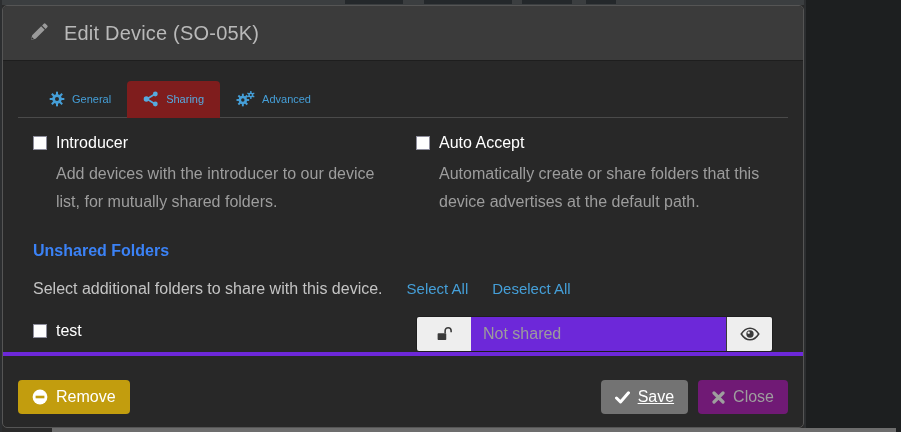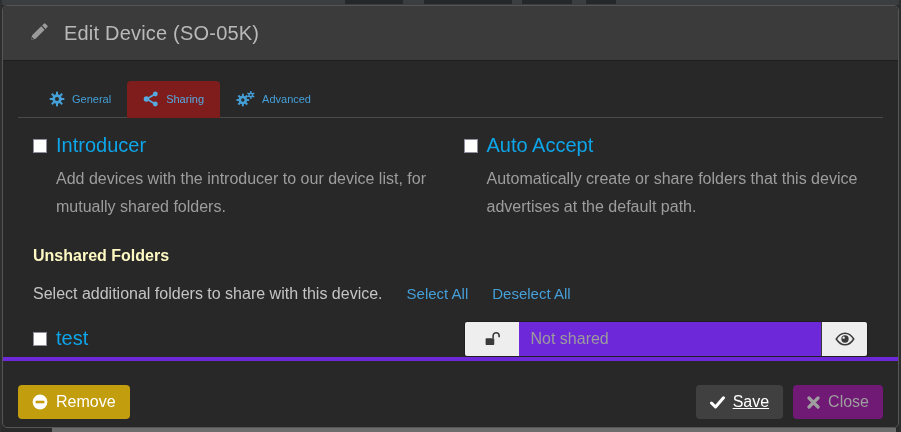--- a/index.html
+++ b/index.html
@@ -1,19 +1,19 @@
 <!DOCTYPE html>
 <html><head>
 <meta charset="utf-8">
 <style>
   * { margin: 0; padding: 0; box-sizing: border-box; }
   html, body { width: 901px; height: 432px; overflow: hidden; }
   body { font-family: "Liberation Sans", "DejaVu Sans", sans-serif; background: #1d1f20; }
 
-  .stage { position: relative; width: 901px; height: 432px; background: #2a2a2a; }
+  .stage { position: relative; width: 806px; height: 432px; background: #2a2a2a; }
 
   
   .backdrop-top { position: absolute; top: 0; left: 0; right: 0; height: 5px; background: #3b3e40; overflow: hidden; }
   .backdrop-top .frag { position: absolute; top: 0; height: 4px; background: #24282b; }
   .backdrop-bottom { position: absolute; bottom: 0; left: 52px; width: 844px; height: 4px; background: #6d6d6d; }
   .edge-left, .edge-right { position: absolute; top: 0; bottom: 0; width: 2px; background: #2c2e30; }
   .edge-left { left: 0; } .edge-right { right: 0; }
 
   
   .modal { position: absolute; left: 2px; right: 2px; top: 5px; bottom: 4px;
@@ -28,25 +28,25 @@
 
   
   .nav-tabs { display: flex; align-items: flex-end; border-bottom: 1px solid #4a4a4a; padding-left: 15px; }
   .tab { display: flex; align-items: center; gap: 7px; padding: 10px 16px 11px 16px; font-size: 11px;
          color: #459fd8; cursor: pointer; border-radius: 4px 4px 0 0; margin-bottom: -1px; }
   .tab.active { background: #7f1d1d; color: #55aadf; }
   .tab .ticon { display: inline-flex; }
 
   
   .grid2 { display: grid; grid-template-columns: 1fr 1fr; column-gap: 26px; padding: 16px 15px 0 15px; }
-  .check-row { display: flex; align-items: center; gap: 9px; font-size: 20px; color: #0ea5e9; }
+  .check-row { display: flex; align-items: center; gap: 9px; font-size: 16px; color: #ffffff; }
   .checkbox { width: 14px; height: 14px; background: #fff; border: 1px solid #8e8e9c; flex: 0 0 auto; }
   .help { margin: 8px 0 0 23px; font-size: 16px; line-height: 1.75; color: #9d9d9d; max-width: 420px; }
 
-  .section-heading { padding: 26px 15px 0 15px; font-size: 16px; font-weight: bold; color: #fef9c3; }
+  .section-heading { padding: 26px 15px 0 15px; font-size: 16px; font-weight: bold; color: #3b82f6; }
 
   .desc-row { display: flex; align-items: baseline; gap: 24px; padding: 20px 15px 0 15px; }
   .desc-text { font-size: 16px; color: #c4c4c4; }
   .link { font-size: 15px; color: #459fd8; cursor: pointer; text-decoration: none; }
 
   .folder-row { display: grid; grid-template-columns: 1fr 1fr; column-gap: 26px; padding: 18px 15px 0 15px; align-items: start; }
   .folder-check { margin-top: 6px; }
 
   
   .input-group { display: flex; width: 100%; height: 36px; border: 1px solid #1f1f1f; border-radius: 3px; overflow: hidden; }
@@ -54,21 +54,21 @@
   .addon.btn-eye { width: 46px; cursor: pointer; border-left: 1px solid #3a3a3a; }
   .pw-input { flex: 1 1 auto; background: #6d28d9; border: none; outline: none; color: #d0d0d0;
               font-size: 16px; padding: 0 12px; font-family: "Liberation Sans", sans-serif; }
   .pw-input::placeholder { color: #9c9c9c; opacity: 1; }
 
   
   .modal-footer { border-top: 4px solid #6d28d9; padding: 24px 15px; display: flex; align-items: flex-start; }
   .btn { display: inline-flex; align-items: center; gap: 8px; border: none; border-radius: 4px;
          font-size: 16px; padding: 8px 14px; cursor: pointer; font-family: "Liberation Sans", sans-serif; }
   .btn-remove { background: #c29d0e; color: #fff; }
-  .btn-save { background: #404040; color: #fff; margin-left: auto; text-decoration: underline; }
+  .btn-save { background: #737373; color: #fff; margin-left: auto; text-decoration: underline; }
   .btn-close { background: #701a75; color: #9e9e9e; margin-left: 10px; }
   .btn .bicon { display: inline-flex; }
 </style>
 </head>
 <body>
 
 <div class="stage">
 
   <div class="backdrop-top">
     <span class="frag" style="left:345px;width:58px"></span>

